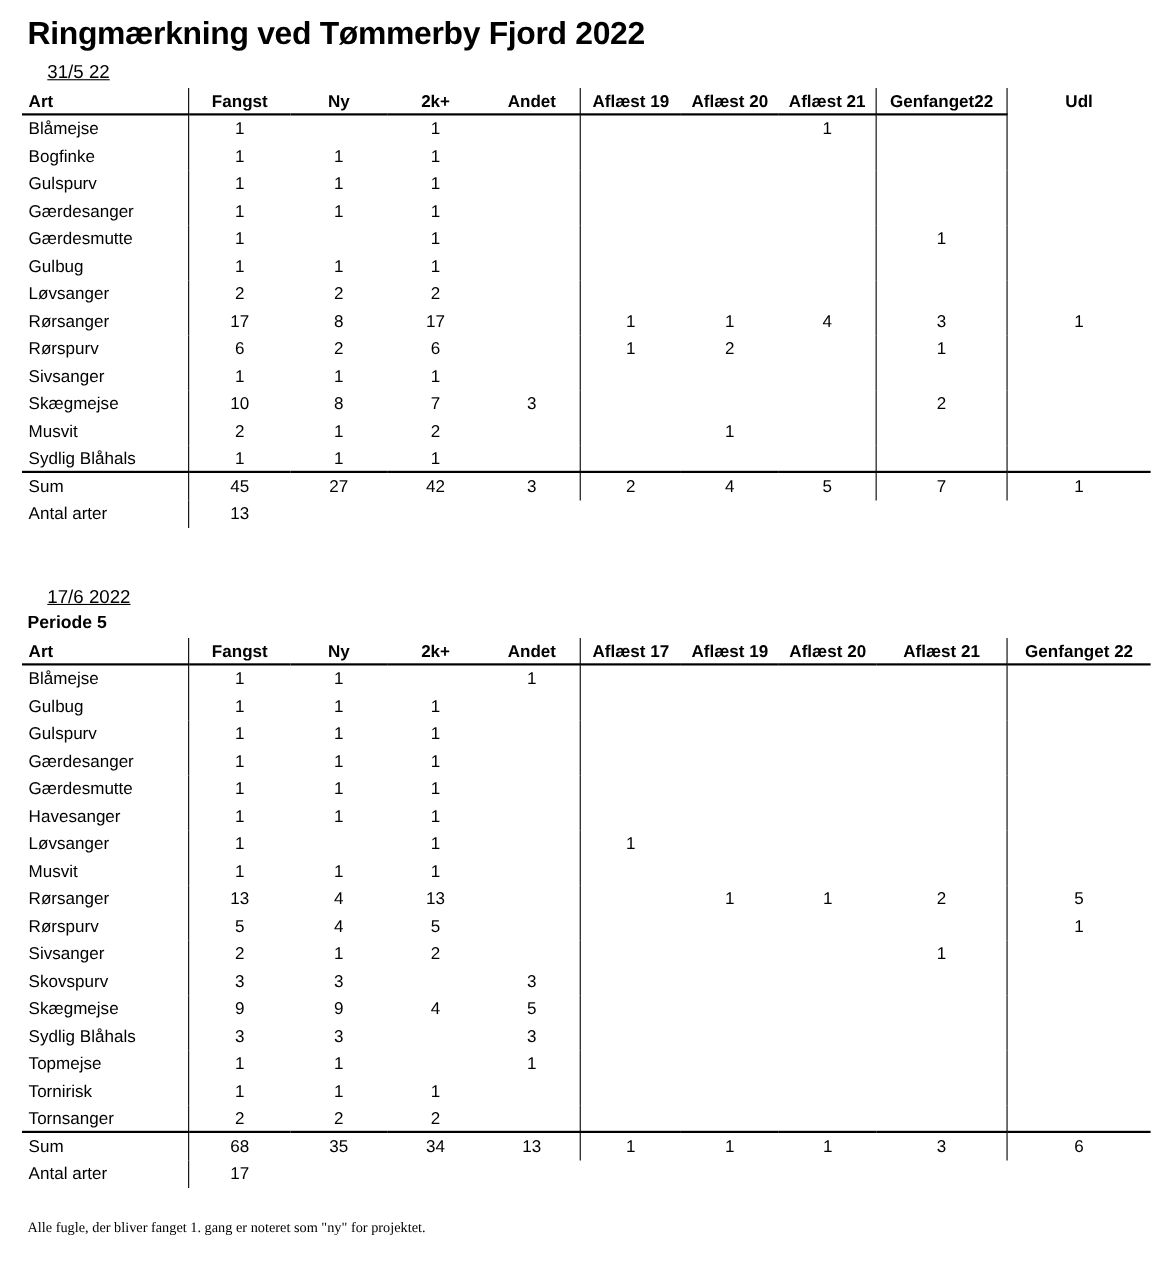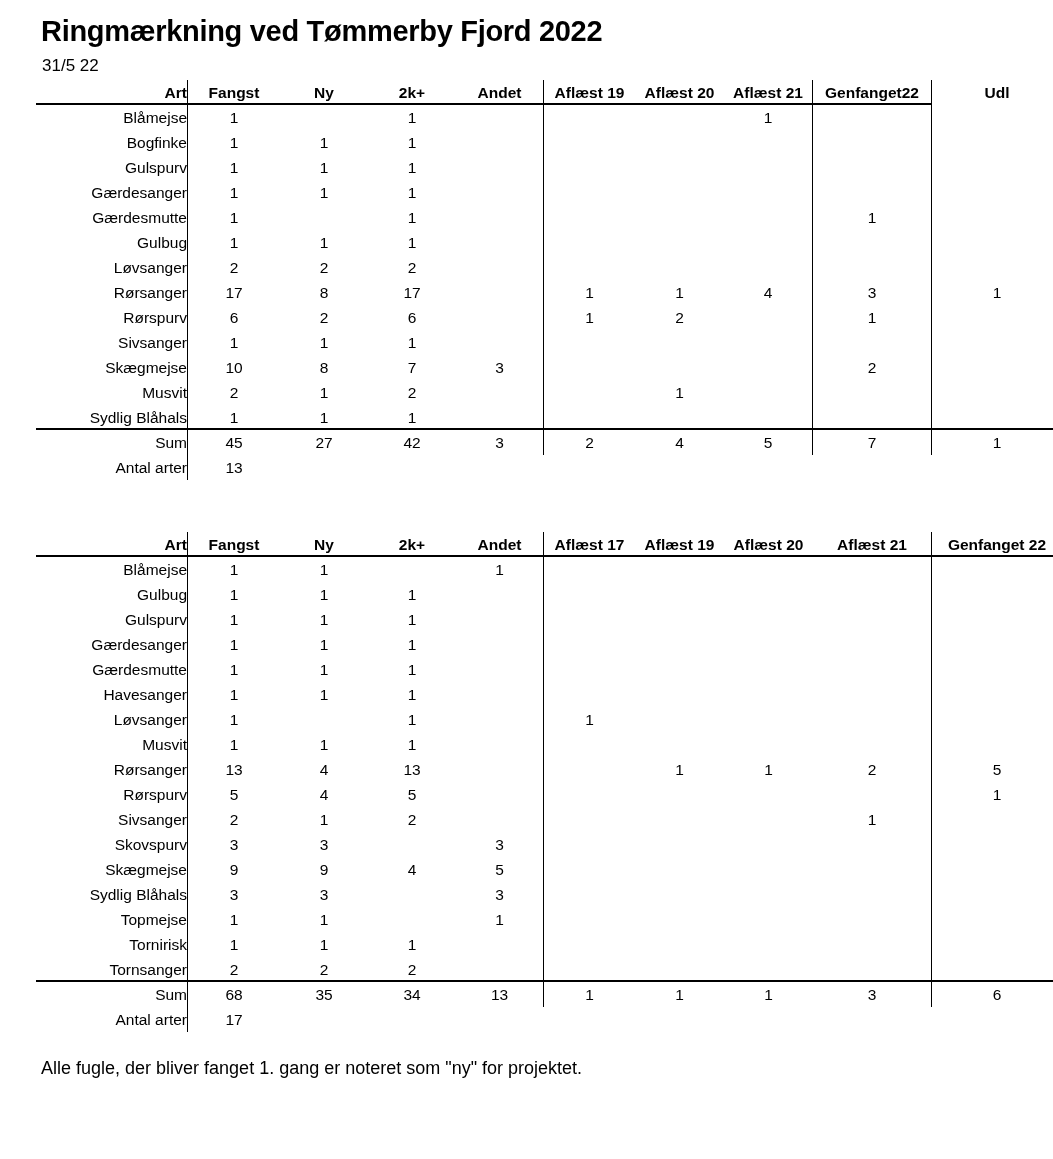--- a/index.html
+++ b/index.html
@@ -6,34 +6,35 @@
     margin: 0;
     padding: 0;
     background: #ffffff;
     color: #000000;
     font-family: "Liberation Sans", sans-serif;
   }
   .page {
     width: 1053px;
     min-height: 1159px;
     box-sizing: border-box;
-    padding: 12px 0 9px 36px;
+    padding: 12px 0 9px 20px;
     background: #ffffff;
   }
   .title {
     font-size: 29px;
     font-weight: 700;
     line-height: 38px;
     margin: 0 0 0 5px;
     letter-spacing: -0.3px;
   }
   .date-line {
     font-size: 17px;
     line-height: 22px;
-    margin: 5px 0 0 6px;
+    margin: 5px 0 0 23px;
+    text-decoration: underline;
   }
   .period-line {
     font-size: 16px;
     font-weight: 700;
     line-height: 20px;
     margin: 3px 0 0 5px;
   }
   .tgrid {
     margin-top: 3px;
   }
@@ -44,39 +45,40 @@
   .tcell {
     box-sizing: border-box;
     height: 25px;
     line-height: 25px;
     font-size: 15.5px;
     text-align: center;
     white-space: nowrap;
     overflow: visible;
   }
   .tcell.col0 {
-    text-align: right;
+    text-align: left;
     padding-left: 6px;
   }
   .thead .tcell {
     font-weight: 700;
   }
   .vline {
     border-right: 1.5px solid #000;
   }
   .hline {
     border-bottom: 2px solid #000;
   }
   .section-2 {
     margin-top: 52px;
   }
   .footer-note {
-    font-size: 18px;
+    font-size: 13px;
     line-height: 22px;
     margin: 25px 0 0 5px;
+    font-family: Liberation Serif, serif;
   }
 </style>
 </head>
 <body>
 
 <div class="page">
 
   <h1 class="title">Ringmærkning ved Tømmerby Fjord 2022</h1>
 
   <div class="section section-1">
@@ -271,20 +273,22 @@
           <div class="tcell col5"></div>
           <div class="tcell col6"></div>
           <div class="tcell col7"></div>
           <div class="tcell col8"></div>
           <div class="tcell col9"></div>
         </div>
       </div>
   </div>
 
   <div class="section section-2">
+    <div class="date-line">17/6 2022</div>
+    <div class="period-line">Periode 5</div>
     <div class="tgrid">
         <div class="trow thead">
           <div class="tcell col0 vline hline">Art</div>
           <div class="tcell col1 hline">Fangst</div>
           <div class="tcell col2 hline">Ny</div>
           <div class="tcell col3 hline">2k+</div>
           <div class="tcell col4 vline hline">Andet</div>
           <div class="tcell col5 hline">Aflæst 17</div>
           <div class="tcell col6 hline">Aflæst 19</div>
           <div class="tcell col7 hline">Aflæst 20</div>

